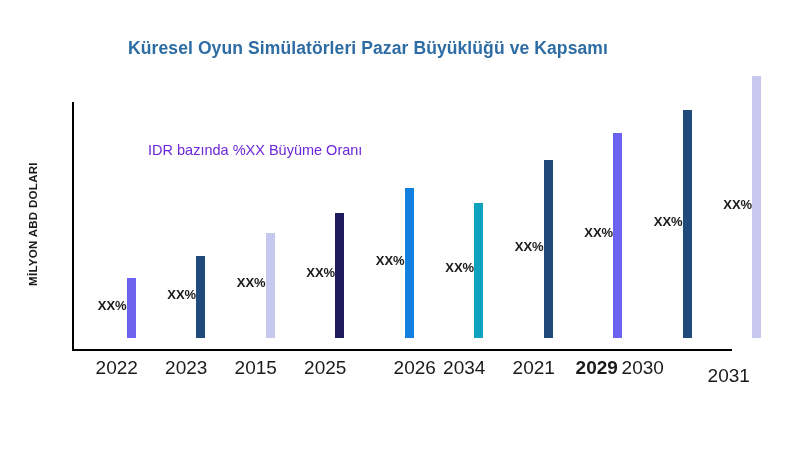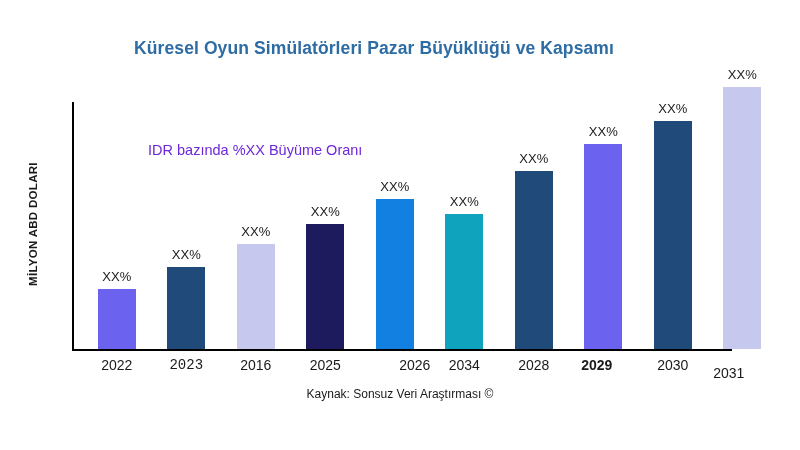--- a/index.html
+++ b/index.html
@@ -14,21 +14,21 @@
     overflow: hidden;
   }
   #figure {
     position: relative;
     width: 800px;
     height: 450px;
     background: #ffffff;
   }
   #chart-title {
     position: absolute;
-    left: 14px;
+    left: 8px;
     top: 38px;
     width: 720px;
     text-align: center;
     font-size: 17.5px;
     font-weight: bold;
     color: #2e6ca4;
     letter-spacing: 0.1px;
     white-space: nowrap;
   }
   #y-axis-label {
@@ -73,37 +73,38 @@
     left: 148px;
     top: 142px;
     font-size: 14.5px;
     color: #6d28d9;
     white-space: nowrap;
   }
   .bar-group {
     position: absolute;
     bottom: 0;
     display: flex;
-    flex-direction: column;
+    flex-direction: row;
     align-items: center;
     justify-content: flex-end;
+    font-weight: bold;
   }
   .bar-label {
     font-size: 13px;
     color: #1a1a1a;
     margin-bottom: 5px;
     white-space: nowrap;
   }
   .bar-rect {
     width: 100%;
   }
   .tick-label {
     position: absolute;
     top: 357px;
-    font-size: 14px;
+    font-size: 19px;
     color: #1a1a1a;
     text-align: center;
     white-space: nowrap;
   }
   #source-note {
     position: absolute;
     left: 0;
     top: 387px;
     width: 800px;
     text-align: center;
@@ -165,26 +166,25 @@
         <div class="bar-label">XX%</div>
         <div class="bar-rect" style="height: 228px; background: rgb(31, 74, 121);"></div>
       </div>
       <div class="bar-group" style="left: 723.25px; width: 38px; top: 64px; height: 285px;">
         <div class="bar-label">XX%</div>
         <div class="bar-rect" style="height: 262px; background: rgb(198, 200, 238);"></div>
       </div>
     </div>
   <div id="ticks-layer">
       <div class="tick-label" style="left: 82px; width: 69.5px;">2022</div>
-      <div class="tick-label" style="left: 151.5px; width: 69.5px; font-family: Liberation Mono, monospace;">2023</div>
-      <div class="tick-label" style="left: 221px; width: 69.5px;">2016</div>
+      <div class="tick-label" style="left: 151.5px; width: 69.5px;">2023</div>
+      <div class="tick-label" style="left: 221px; width: 69.5px;">2015</div>
       <div class="tick-label" style="left: 290.5px; width: 69.5px;">2025</div>
       <div class="tick-label" style="left: 380px; width: 69.5px;">2026</div>
       <div class="tick-label" style="left: 429.5px; width: 69.5px;">2034</div>
-      <div class="tick-label" style="left: 499px; width: 69.5px;">2028</div>
+      <div class="tick-label" style="left: 499px; width: 69.5px;">2021</div>
       <div class="tick-label" style="left: 562px; width: 69.5px; font-weight: bold;">2029</div>
-      <div class="tick-label" style="left: 638px; width: 69.5px;">2030</div>
+      <div class="tick-label" style="left: 608px; width: 69.5px;">2030</div>
       <div class="tick-label" style="left: 694px; width: 69.5px; margin-top: 8px;">2031</div>
     </div>
 
-  <div id="source-note">Kaynak: Sonsuz Veri Araştırması ©</div>
 
 </div>
 
 </body></html>

